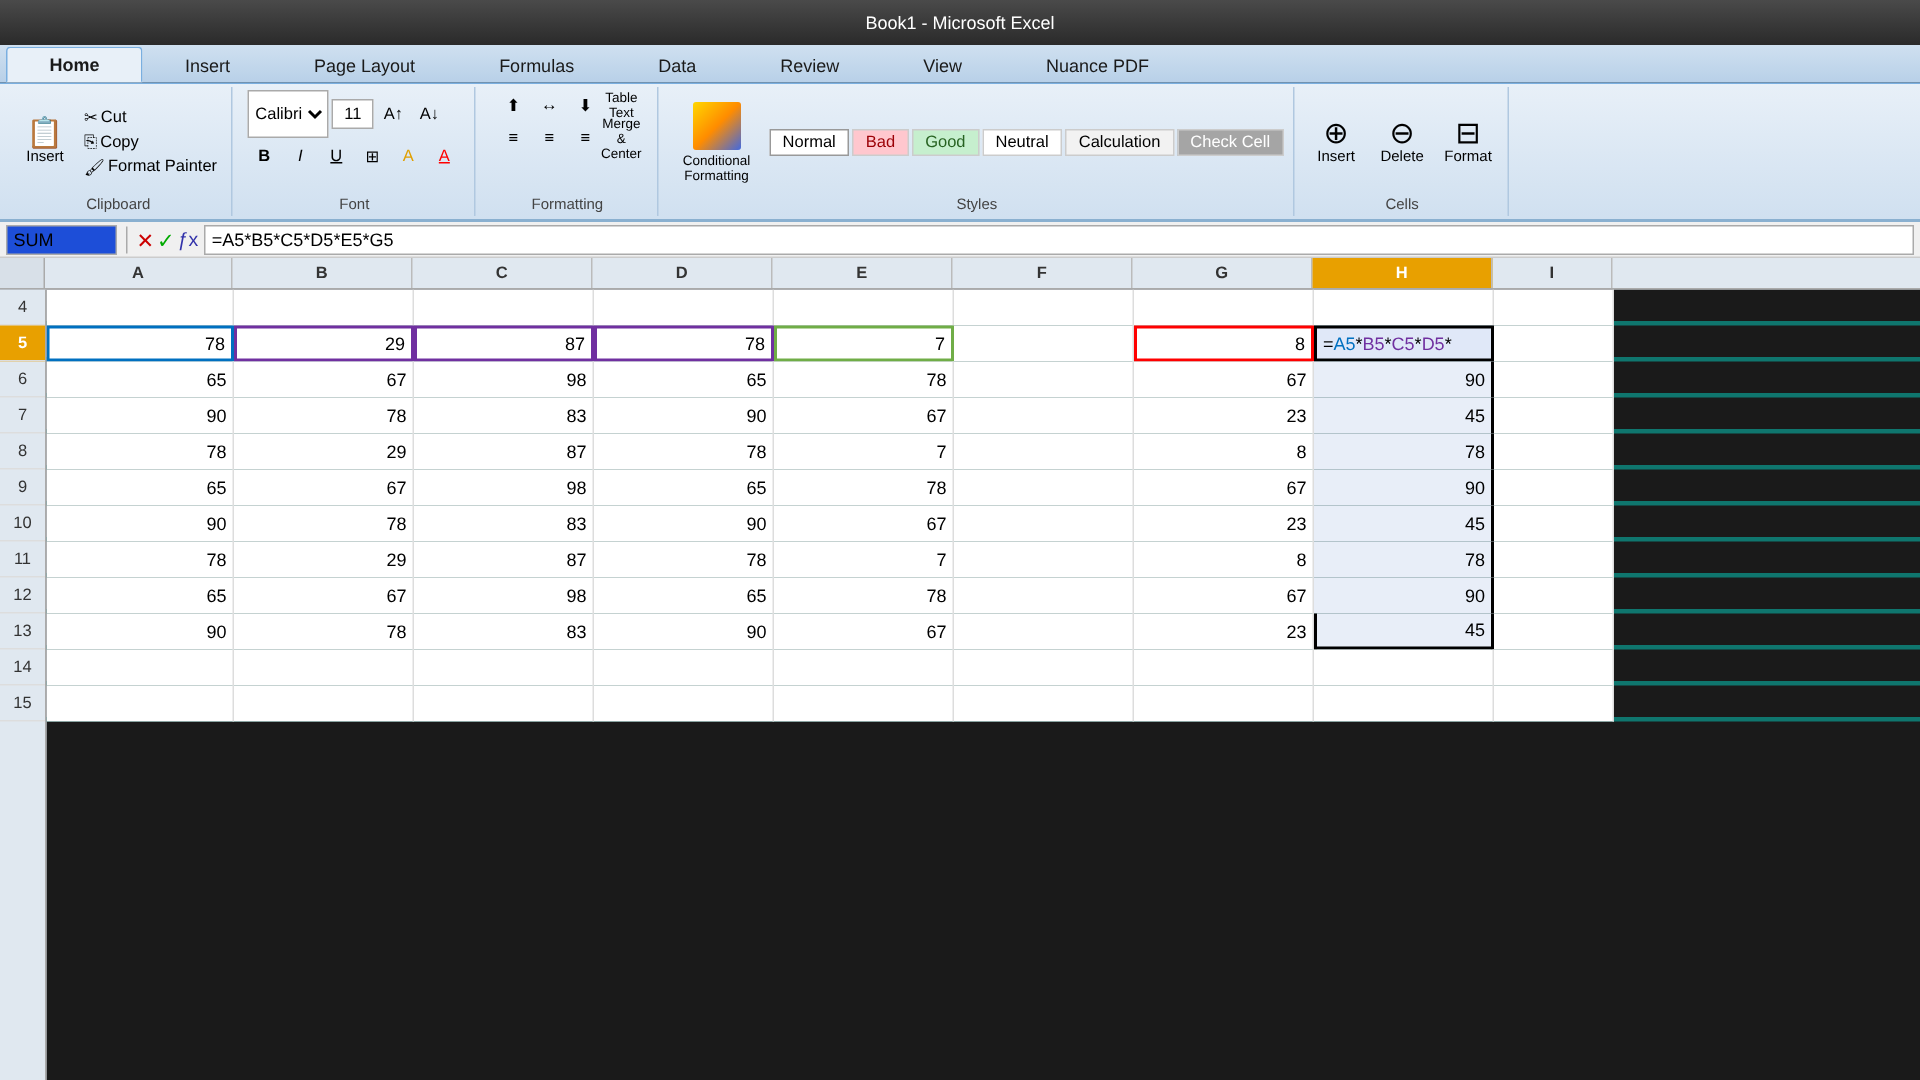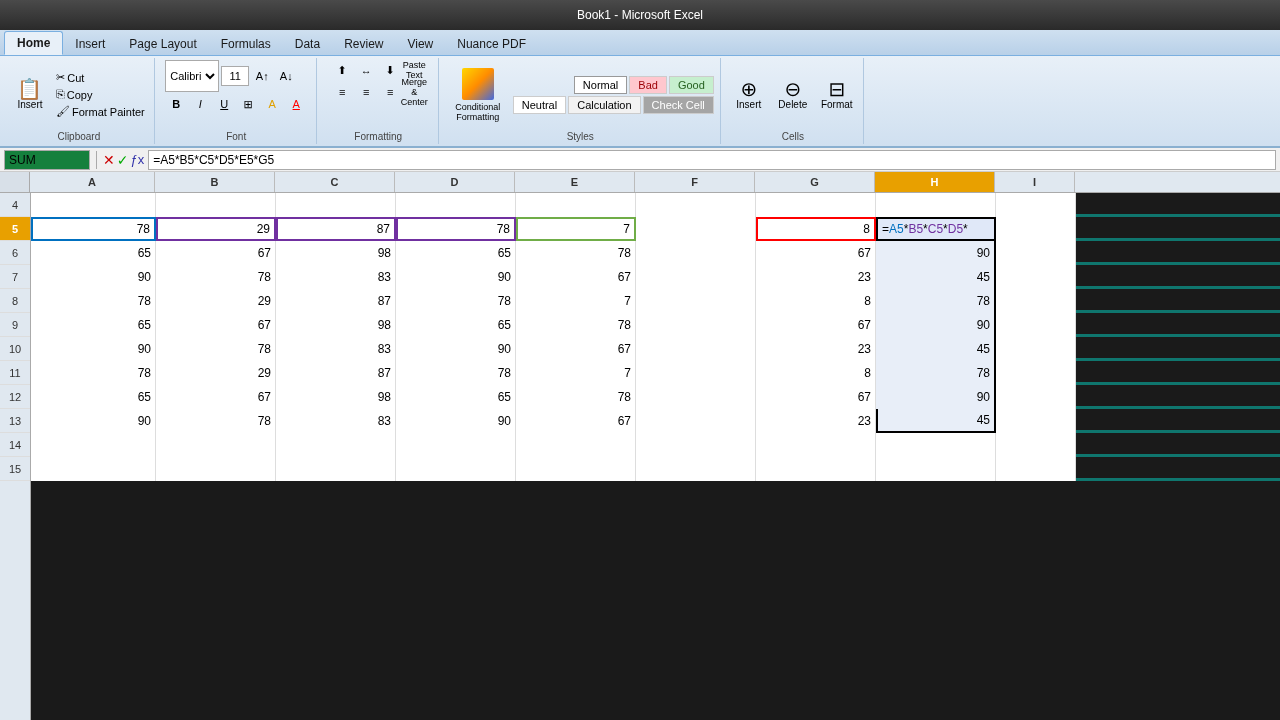--- a/index.html
+++ b/index.html
@@ -19,21 +19,21 @@
     
     .ribbon-tabs {
       background: linear-gradient(to bottom, #cfe0f0, #b8d0e8);
       height: 26px;
       display: flex;
       align-items: flex-end;
       padding-left: 4px;
       border-bottom: 1px solid #7aafe0;
     }
     .ribbon-tab {
-      padding: 4px 12px;
+      padding: 4px 28px;
       cursor: pointer;
       font-size: 12px;
       color: #1a1a1a;
       border-radius: 3px 3px 0 0;
     }
     .ribbon-tab.active {
       background: #e8f0f8;
       border: 1px solid #7aafe0;
       border-bottom: 1px solid #e8f0f8;
       font-weight: bold;
@@ -96,24 +96,24 @@
     .formula-bar {
       background: #f0f0f0;
       height: 24px;
       display: flex;
       align-items: center;
       border-bottom: 1px solid #ccc;
       padding: 0 4px;
       gap: 4px;
     }
     .name-box {
-      width: 86px;
+      width: 74px;
       height: 20px;
       border: 1px solid #aaa;
-      background: #15803d;
+      background: #1d4ed8;
       padding: 0 4px;
       font-size: 12px;
       display: flex;
       align-items: center;
     }
     .formula-divider {
       width: 1px;
       height: 18px;
       background: #aaa;
       margin: 0 2px;
@@ -373,40 +373,40 @@
     </div>
     <div class="ribbon-group-label">Font</div>
   </div>
 
   <div class="ribbon-group" style="min-width:120px;">
     <div class="ribbon-group-content" style="flex-direction:column;gap:2px;align-items:flex-start;">
       <div style="display:flex;gap:2px;">
         <button class="btn-icon">⬆</button>
         <button class="btn-icon">↔</button>
         <button class="btn-icon">⬇</button>
-        <button class="btn-icon" style="font-size:9px;">Paste Text</button>
+        <button class="btn-icon" style="font-size:9px;">Table Text</button>
       </div>
       <div style="display:flex;gap:2px;">
         <button class="btn-icon">≡</button>
         <button class="btn-icon">≡</button>
         <button class="btn-icon">≡</button>
         <button class="btn-icon" style="font-size:9px;">Merge &amp; Center</button>
       </div>
     </div>
     <div class="ribbon-group-label">Formatting</div>
   </div>
 
 
   <div class="ribbon-group" style="min-width:280px;">
     <div class="ribbon-group-content" style="gap:4px;flex-wrap:wrap;">
       <div class="cond-format-btn">
         <div class="cond-format-icon"></div>
         <span style="font-size:9px;text-align:center;max-width:50px;">Conditional Formatting</span>
       </div>
-      <div style="display:flex;flex-direction:column;gap:2px;align-items:flex-end;">
+      <div style="display:flex;flex-direction:row;gap:2px;">
         <div style="display:flex;gap:2px;">
           <div class="style-box normal">Normal</div>
           <div class="style-box bad">Bad</div>
           <div class="style-box good">Good</div>
         </div>
         <div style="display:flex;gap:2px;">
           <div class="style-box neutral">Neutral</div>
           <div class="style-box calculation">Calculation</div>
           <div class="style-box check-cell">Check Cell</div>
         </div>

